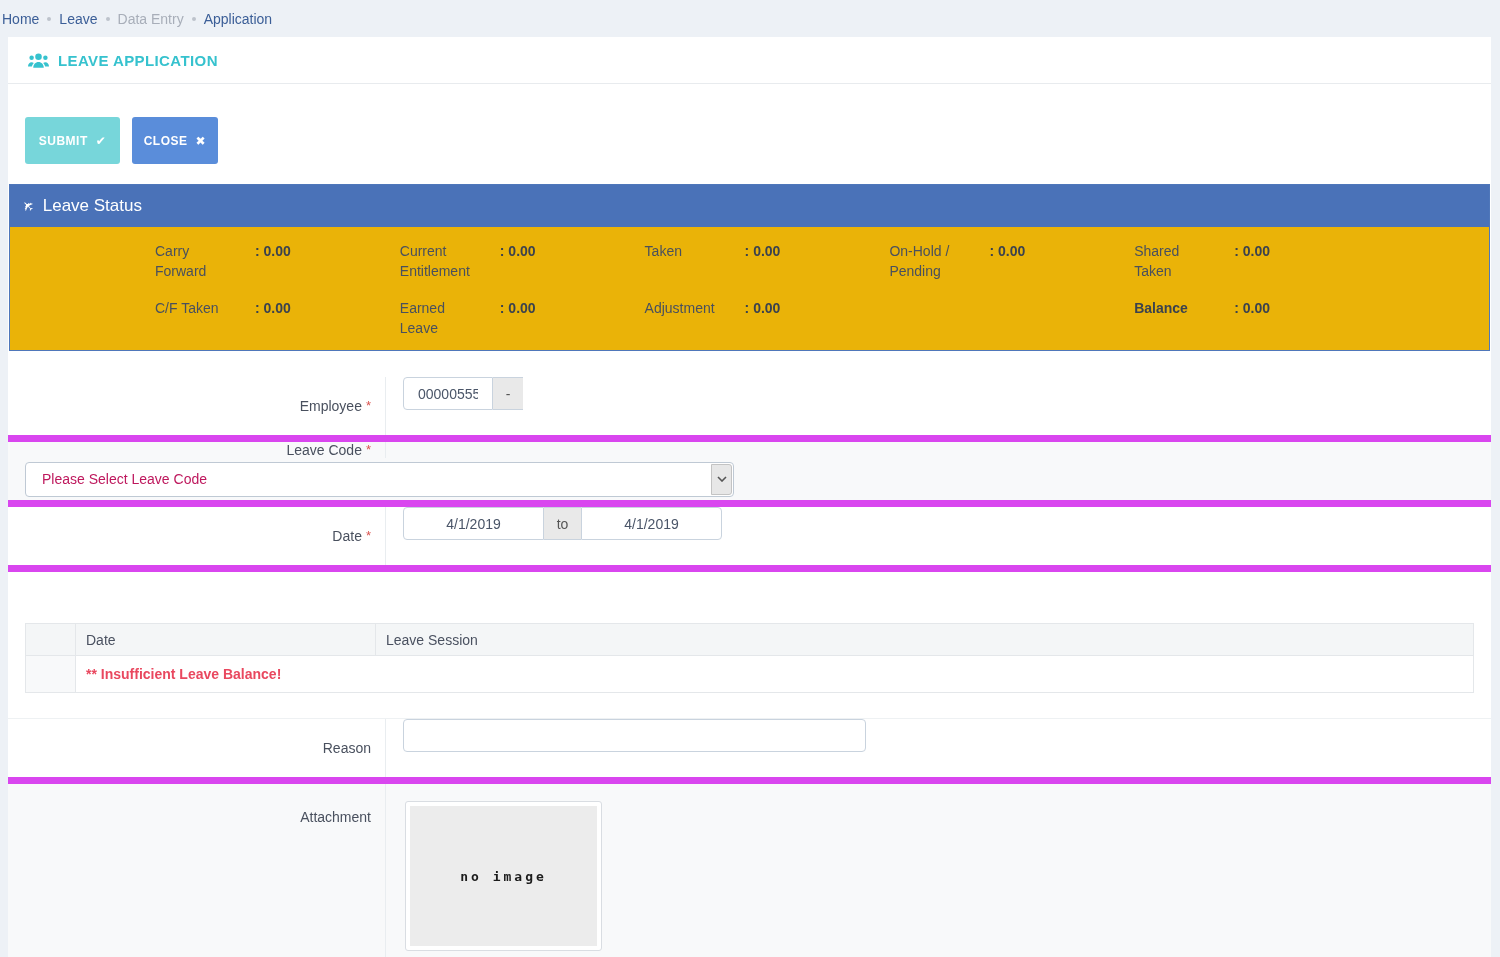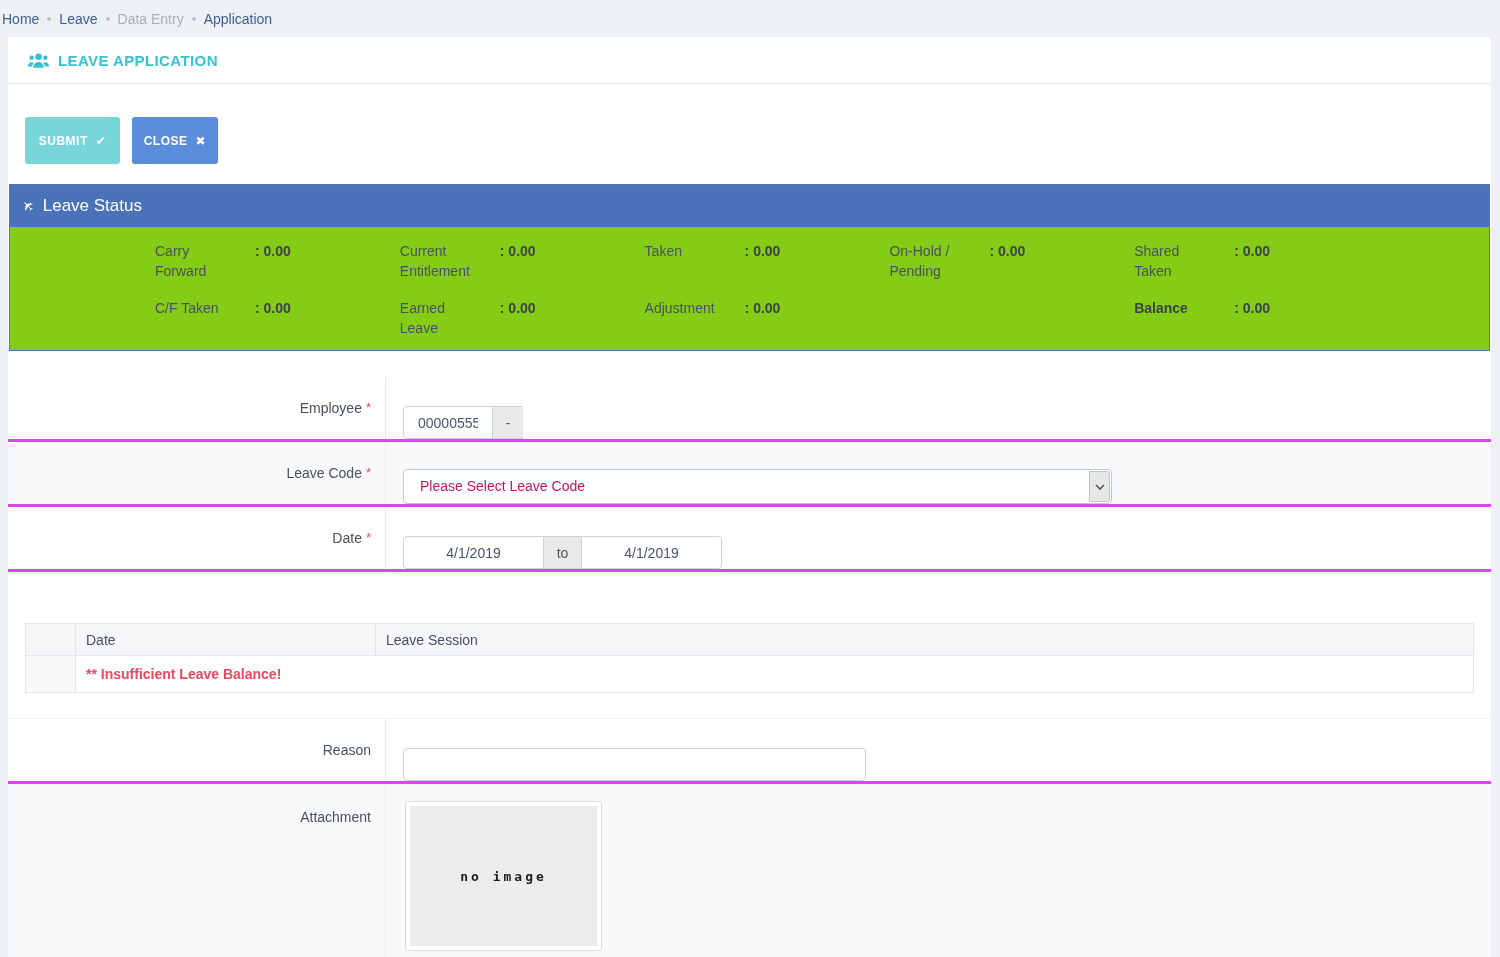--- a/index.html
+++ b/index.html
@@ -31,31 +31,31 @@
          cursor:pointer; font-family:inherit; }
   .btn .glyph { margin-left:8px; font-size:12px; font-weight:normal; }
   .btn-submit { width:95px; background:#77d6da; }
   .btn-close  { width:86px; background:#5a8dda; margin-left:8px; }
 
   
   .status-panel { margin:0 1px; border:1px solid #4f77ba; }
   .status-header { background:#4a72b8; color:#fff; height:42px; display:flex; align-items:center;
                    padding:0 12px; font-size:17px; }
   .plane-icon { display:inline-block; transform:scaleX(-1) rotate(-45deg); font-size:14px; margin-right:9px; }
-  .status-body { background:#84cc16; display:grid; grid-template-columns:repeat(5,1fr);
+  .status-body { background:#eab308; display:grid; grid-template-columns:repeat(5,1fr);
                  row-gap:16px; padding:14px 110px 12px 145px; line-height:1.45; }
   .stat { display:flex; align-items:flex-start; }
   .s-label { flex:0 0 100px; padding-right:18px; }
   .s-label.bold { font-weight:bold; color:#3b424e; }
   .s-val { font-weight:bold; color:#3b424e; white-space:nowrap;text-align:right; }
 
   
   .form { margin-top:26px; }
-  .form-row { display:flex; align-items:flex-end; height:65px; border-bottom:3px solid #d946ef; }
-  .form-row.alt { background:#f8f9fa; }
+  .form-row { display:flex; align-items:flex-start; height:65px; border-bottom:7px solid #d946ef; }
+  .form-row.alt { background:#f8f9fa;flex-direction:column; }
   .form-label { width:378px; text-align:right; padding-right:14px; border-right:1px solid #e9edf0;
                 align-self:stretch; display:flex; align-items:center; justify-content:flex-end; }
   .req { color:#d9534f; margin-left:4px; font-size:13px; position:relative; top:-1px; }
   .form-field { flex:1; padding-left:17px; display:flex; align-items:center; }
 
   input.in { height:33px; border:1px solid #c9d3de; border-radius:4px; font-family:inherit;
              font-size:14px; color:#4a5568; padding:0 14px; outline:none; background:#fff; }
   .input-group { display:inline-flex; }
   .input-group input.in { border-radius:0; }
   .input-group input.in:first-child { border-radius:4px 0 0 4px; }

